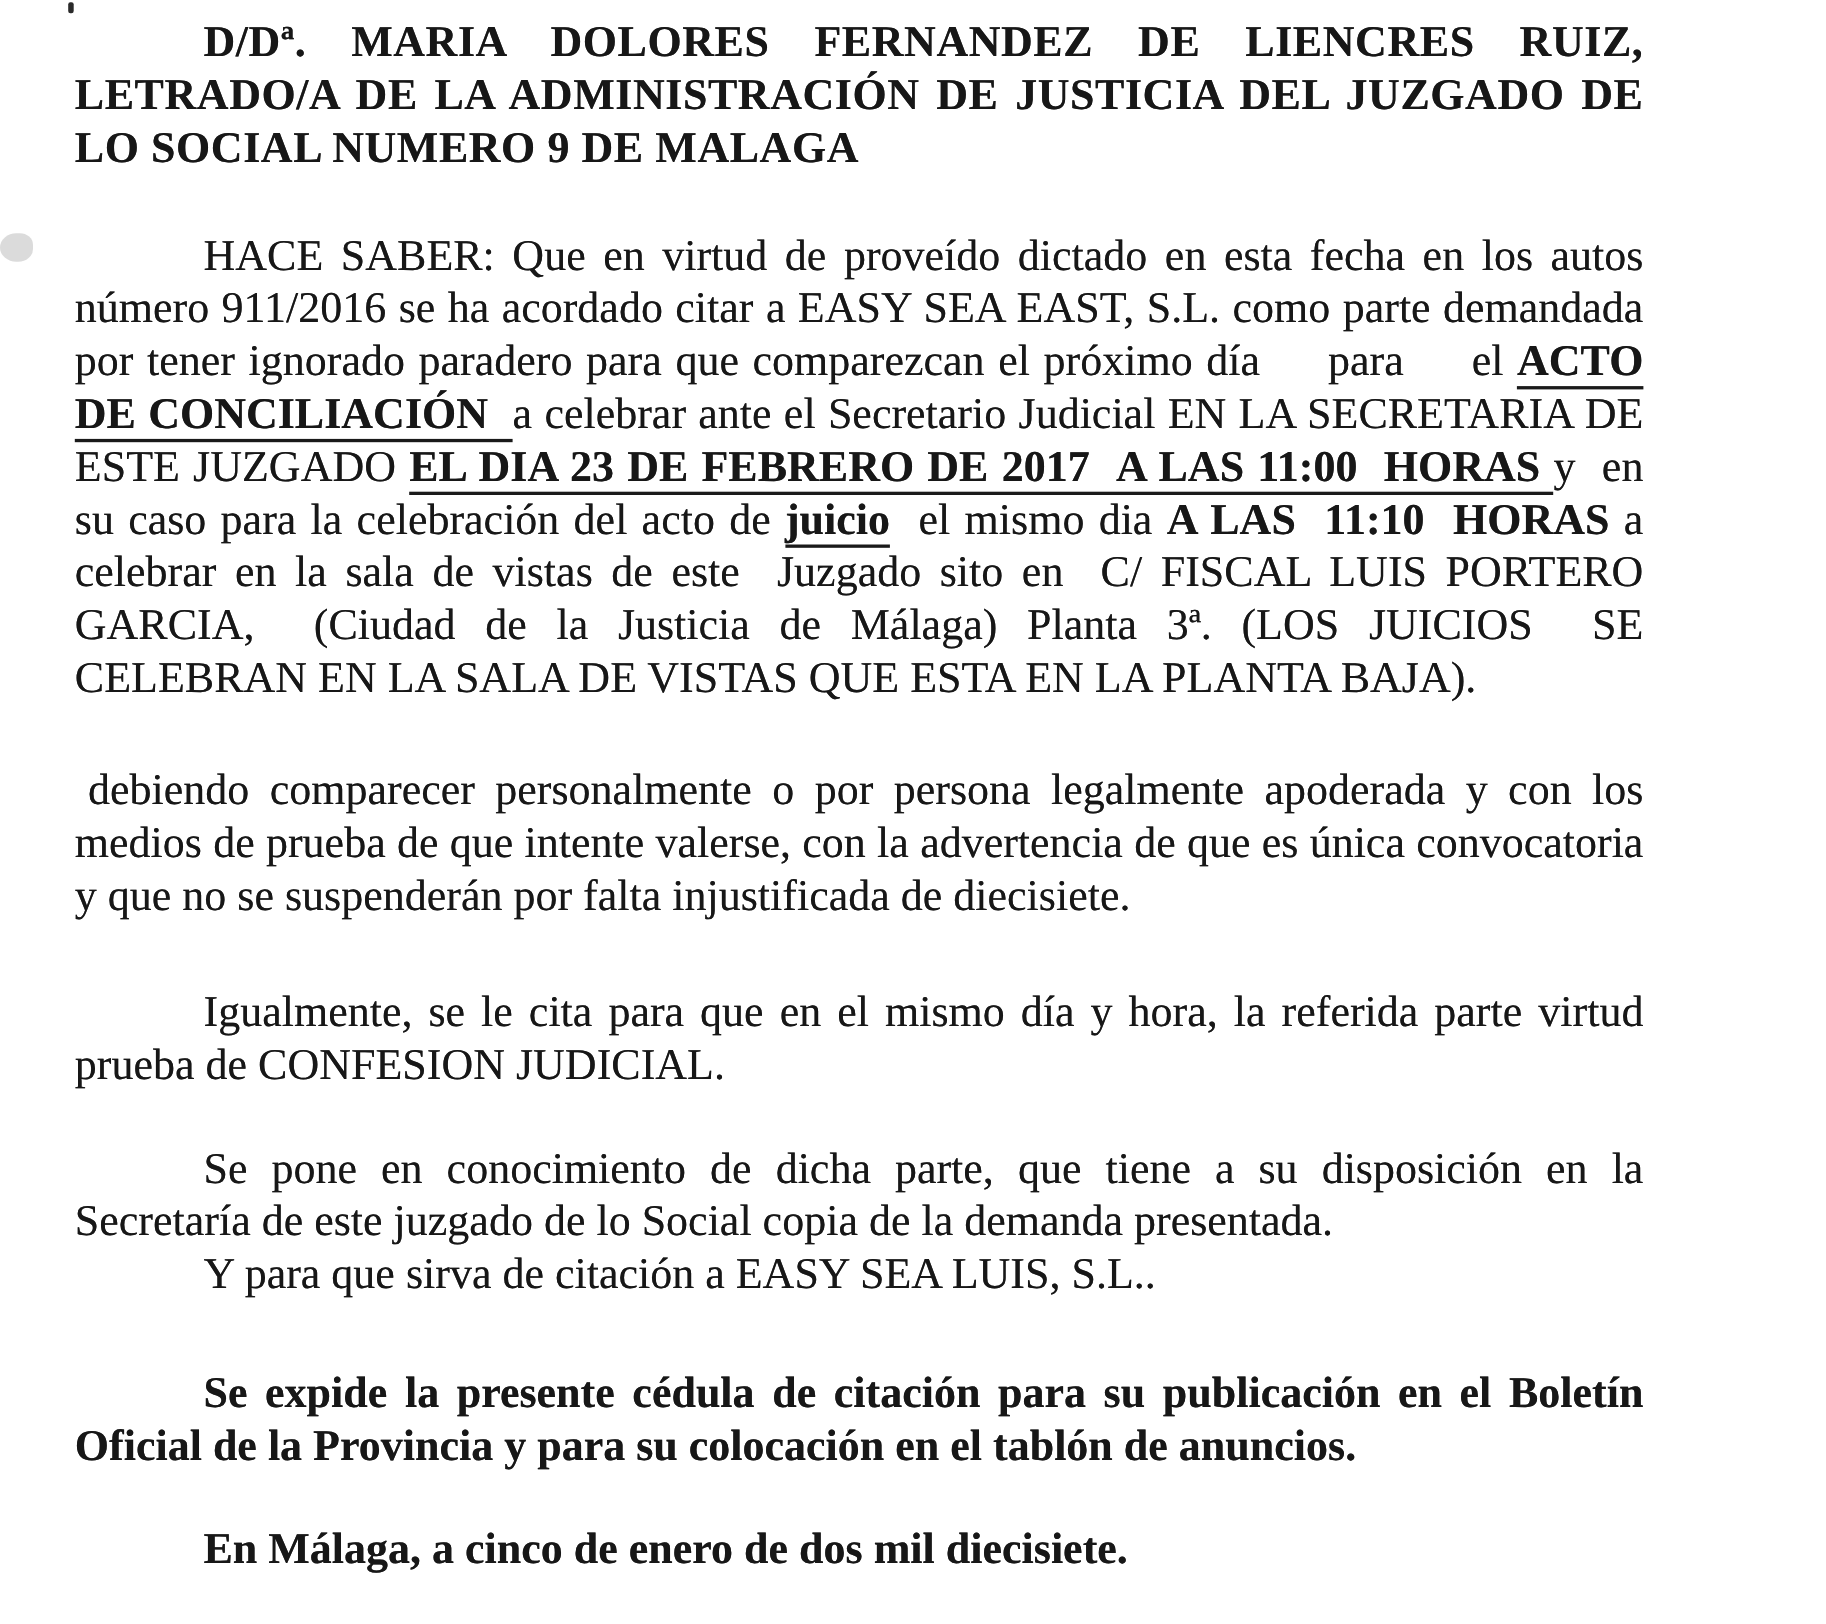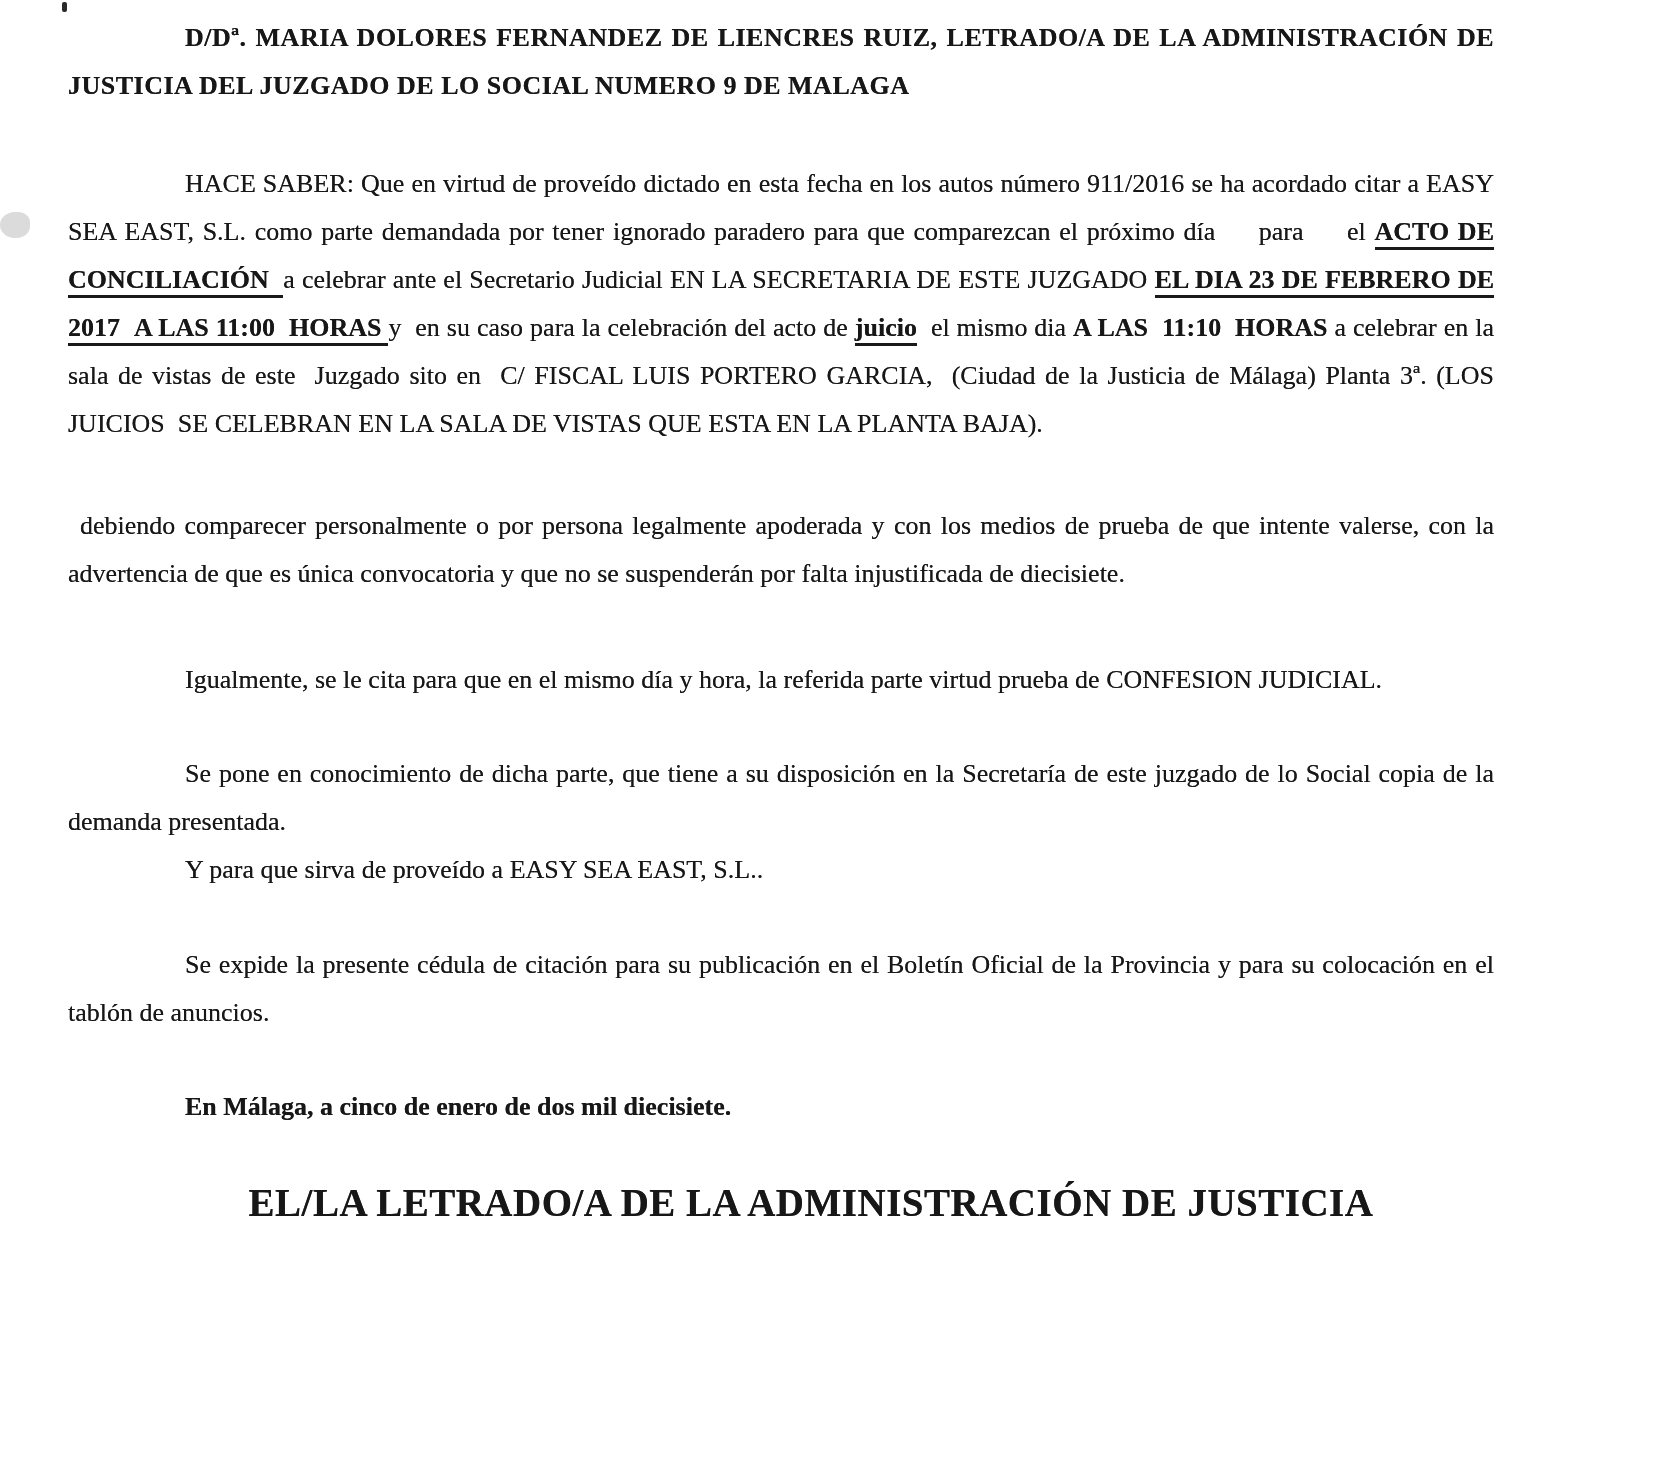--- a/index.html
+++ b/index.html
@@ -10,35 +10,35 @@
     box-sizing:border-box;
     background:#ffffff;
     color:#171717;
     font-family:"Liberation Serif","DejaVu Serif",serif;
     padding:14px 166px 0 68px;
     overflow:hidden;
     text-shadow:0 0 0.5px rgba(20,20,20,.75);
   }
   .para {
     margin:0;
-    font-size:26px;
+    font-size:40px;
     line-height:48px;
     text-align:justify;
   }
   .hdr { font-weight:bold; letter-spacing:0.5px; }
   .indent { text-indent:117px; }
   .small-indent { text-indent:12px; }
   .b { font-weight:bold; }
   .u { border-bottom:3px solid #1a1a1a; padding-bottom:1px; }
   #p2 { margin-top:50px; }
   #p3 { margin-top:54px; }
   #p4 { margin-top:58px; }
   #p5a { margin-top:46px; }
   #p5b { margin-top:0; }
-  #p6 { margin-top:47px; }
+  #p6 { margin-top:60px;font-weight:bold; }
   #p7 { margin-top:46px;font-weight:bold; }
   .signature {
     margin:48px 0 0 60px;
     text-align:center;
     font-weight:bold;
     font-size:39px;
     line-height:48px;
     letter-spacing:0.5px;
   }
   .dot {
@@ -73,21 +73,21 @@
 
   <p class="para indent" id="p4">
     <span>Igualmente, se le cita para que en el mismo día y hora, la referida parte virtud prueba de CONFESION JUDICIAL.</span>
   </p>
 
   <p class="para indent" id="p5a">
     <span>Se pone en conocimiento de dicha parte, que tiene a su disposición en la Secretaría de este juzgado de lo Social copia de la demanda presentada.</span>
   </p>
 
   <p class="para indent" id="p5b">
-    <span>Y para que sirva de proveído a EASY SEA EAST, S.L..</span>
+    <span>Y para que sirva de citación a EASY SEA LUIS, S.L..</span>
   </p>
 
   <p class="para indent" id="p6">
     <span>Se expide la presente cédula de citación para su publicación en el Boletín Oficial de la Provincia y para su colocación en el tablón de anuncios.</span>
   </p>
 
   <p class="para indent" id="p7">
     <span>En Málaga, a cinco de enero de dos mil diecisiete.</span>
   </p>
 

